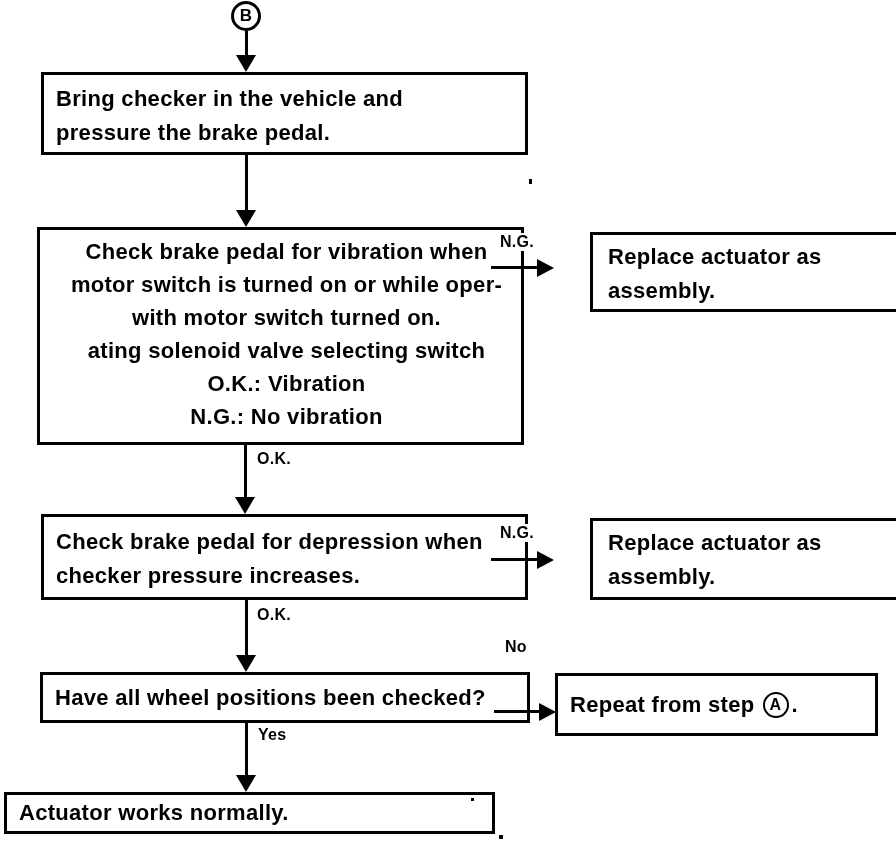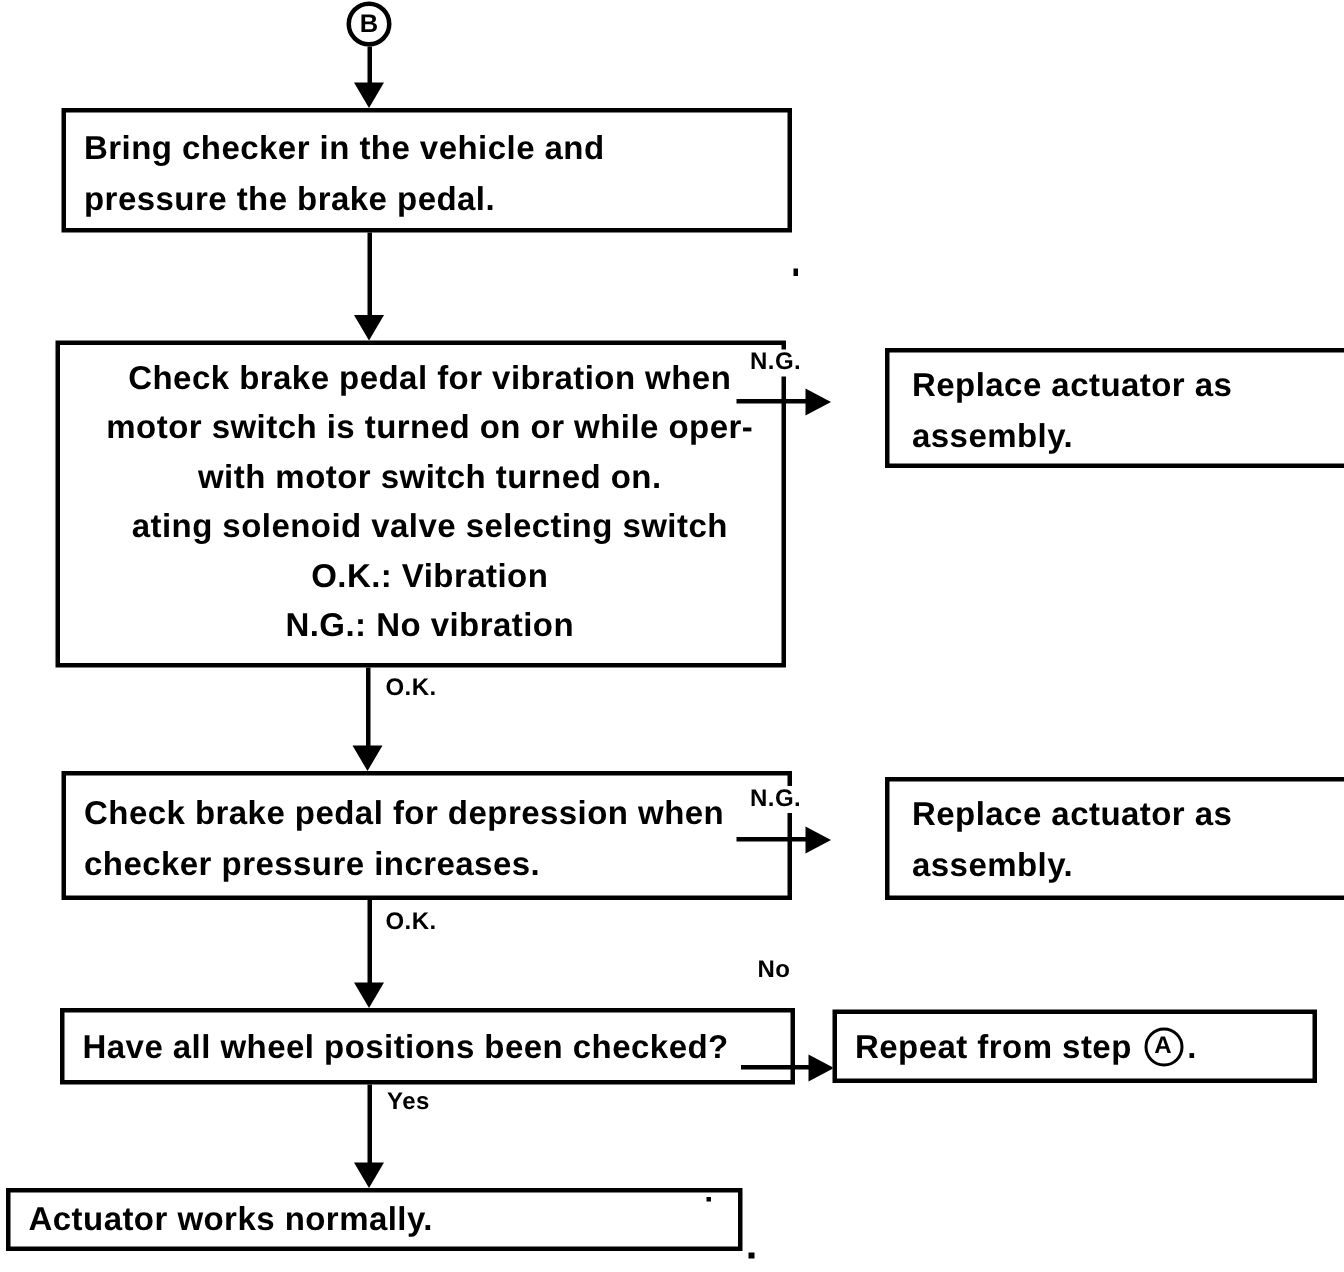--- a/index.html
+++ b/index.html
@@ -158,21 +158,21 @@
   <div class="arrow-down" style="left:236px; top:655px;"></div>
 
   <div class="box singleline" style="left:4px; top:672px; width:490px; height:51px;margin-left:36px;">
     <div class="ln">Have all wheel positions been checked?</div>
   </div>
 
   <div class="branch-label" style="left:505px; top:638px;">No</div>
   <div class="hline" style="left:494px; top:710px; width:47px;"></div>
   <div class="arrow-right" style="left:539px; top:703px;"></div>
 
-  <div class="box singleline" style="left:555px; top:673px; width:323px; height:49px;">
+  <div class="box singleline" style="left:555px; top:673px; width:323px; height:63px;">
     <span class="ln">Repeat from step</span>
     <span class="circle-inline">
       <span>A</span>
     </span>
     <span class="ln">.</span>
   </div>
 
   <div class="vline" style="left:245px; top:723px; height:54px;"></div>
   <div class="branch-label" style="left:258px; top:726px;">Yes</div>
   <div class="arrow-down" style="left:236px; top:775px;"></div>

